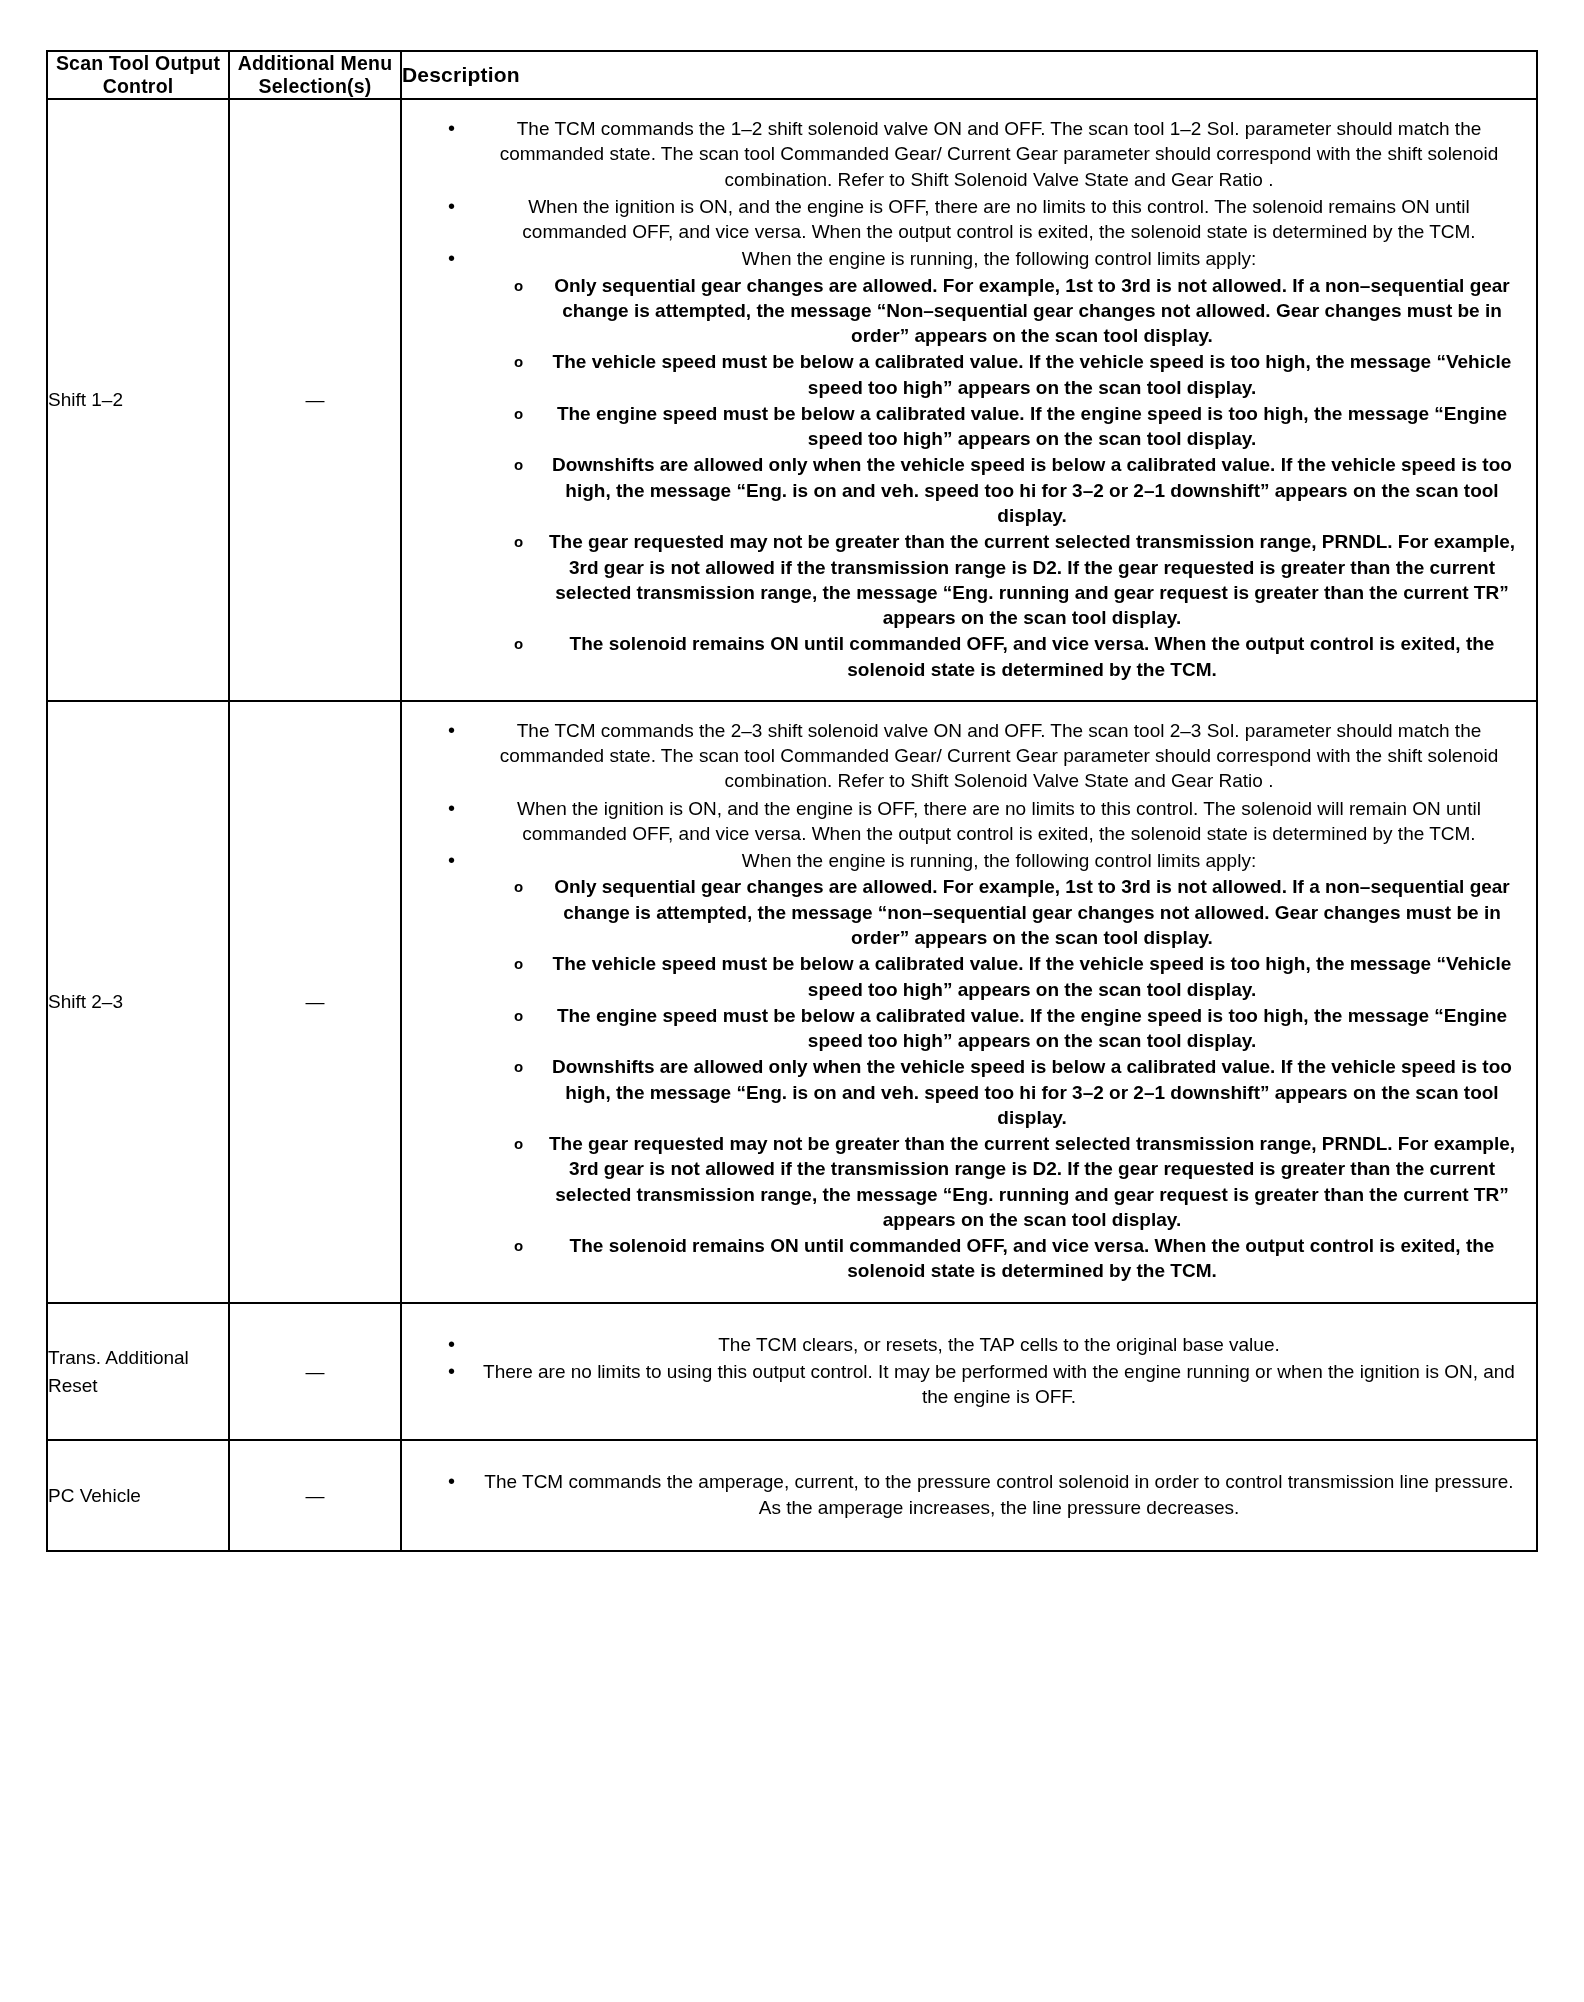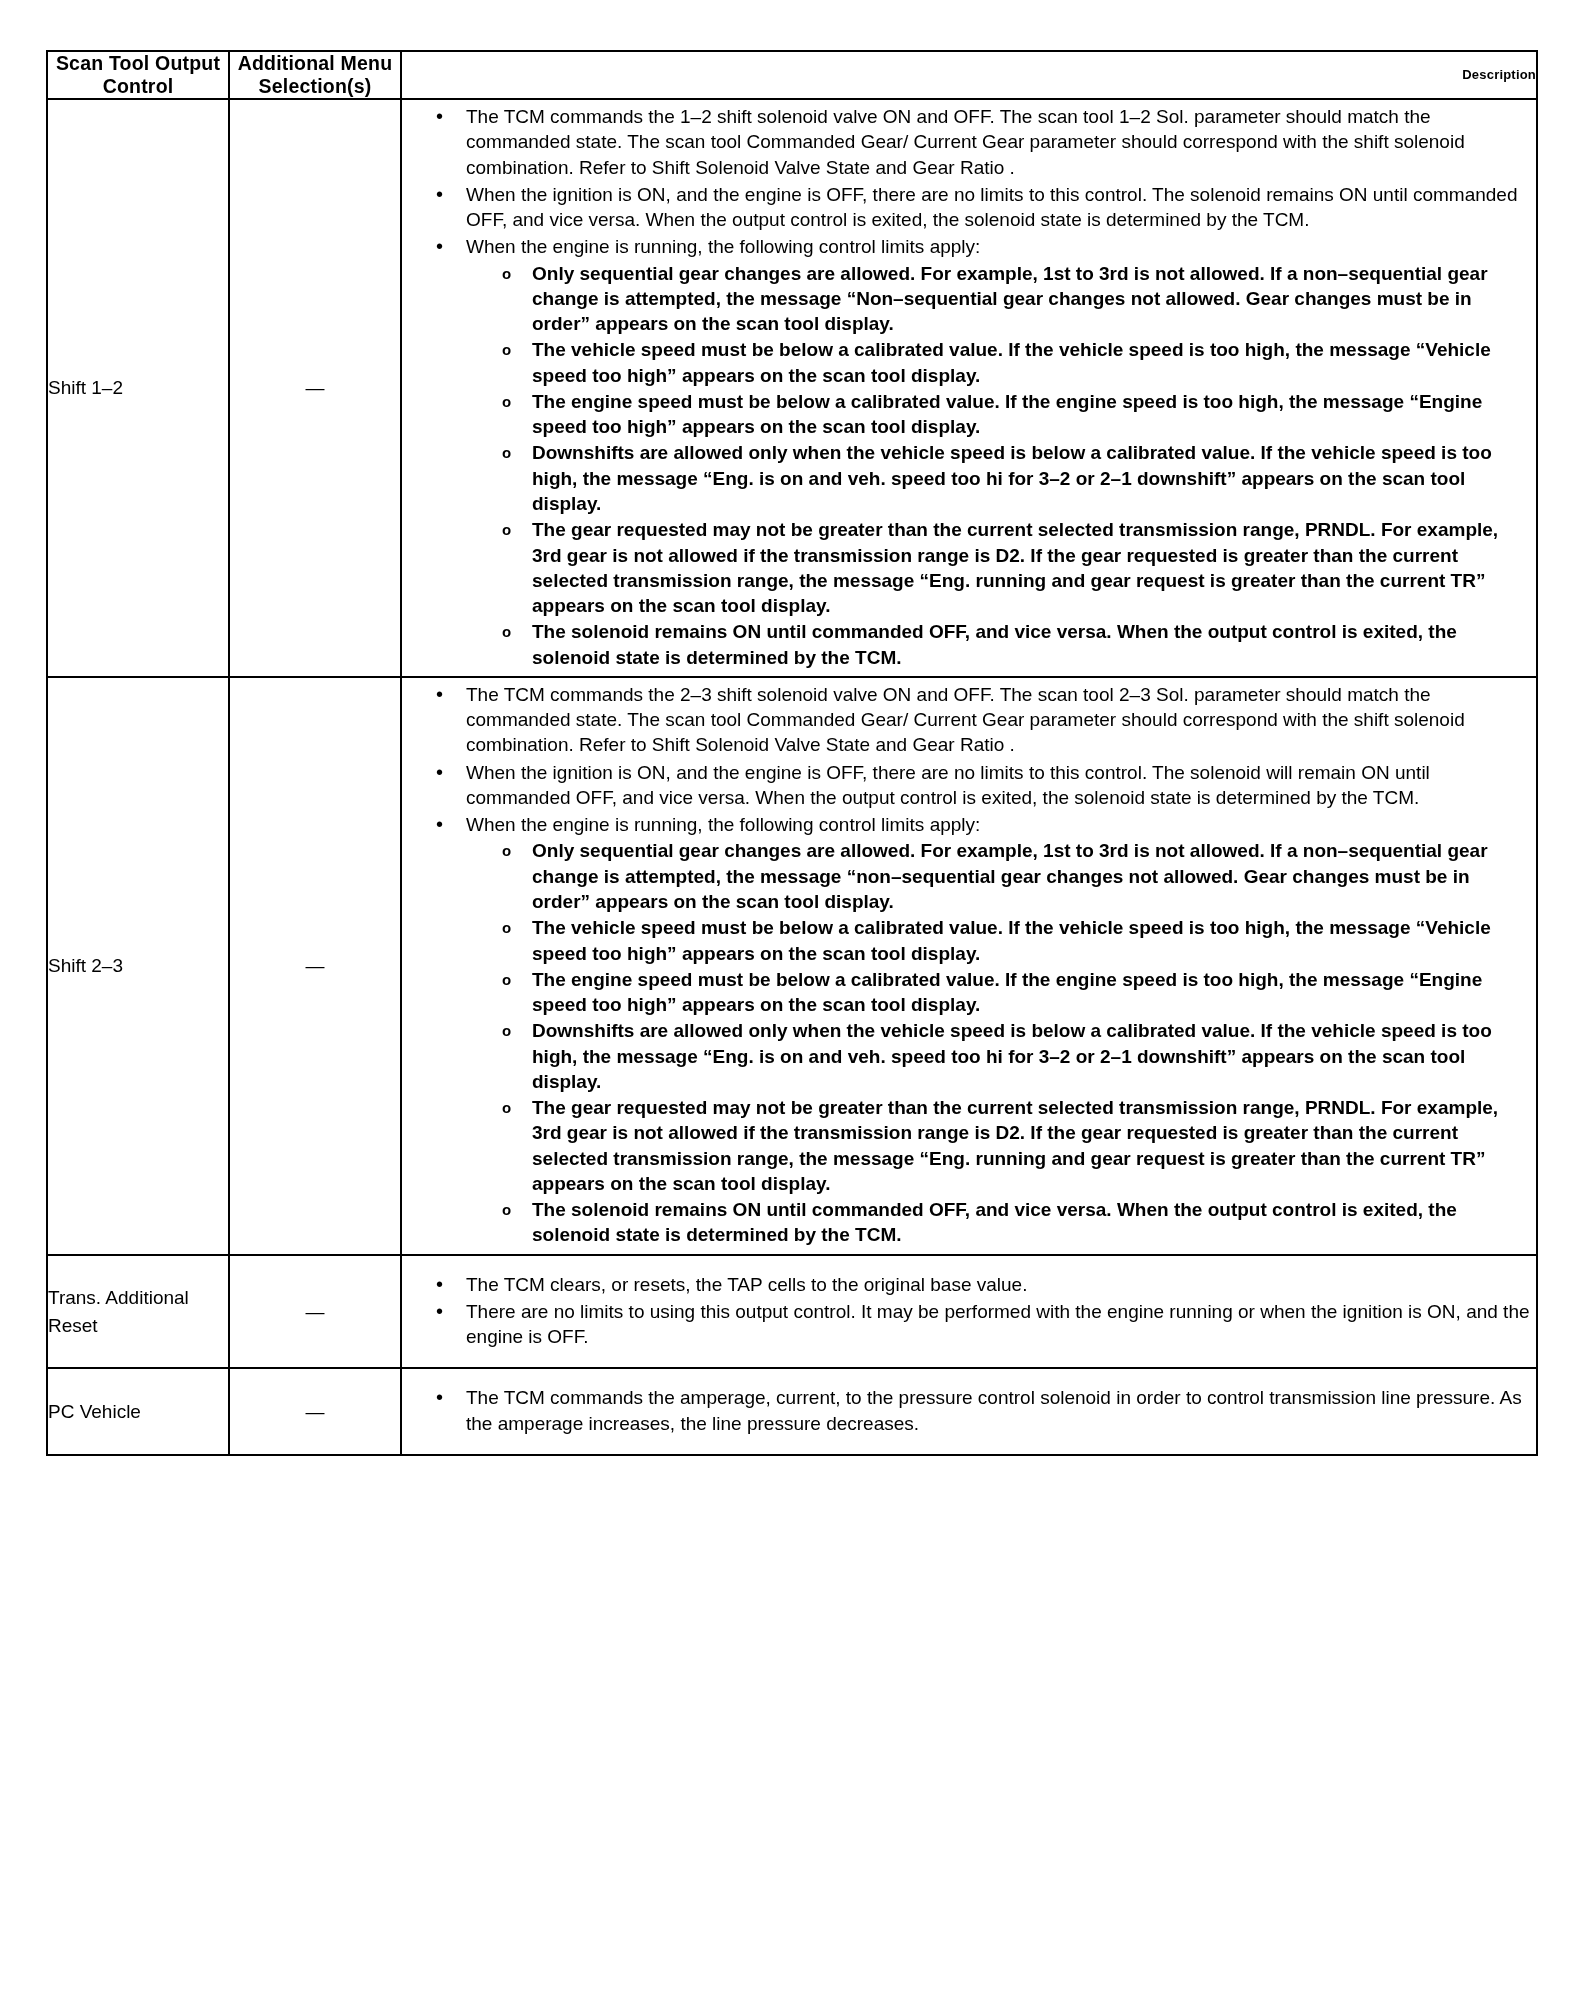--- a/index.html
+++ b/index.html
@@ -40,22 +40,22 @@
   thead th {
     font-weight: bold;
     font-size: 19.5px;
     line-height: 1.18;
     text-align: center;
     padding: 10px 4px 12px 4px;
     letter-spacing: 0.2px;
   }
   .hdr-desc {
     font-weight: bold;
-    font-size: 13px;
-    text-align: right;
+    font-size: 21px;
+    text-align: left;
     vertical-align: bottom;
     padding-bottom: 12px;
   }
   td.label {
     text-align: left;
     font-size: 19px;
     line-height: 1.45;
     padding: 6px 4px;
   }
   td.dash {
@@ -65,21 +65,22 @@
   }
   td.desc {
     padding: 14px 22px 16px 16px;
     font-size: 19px;
     line-height: 1.33;
     vertical-align: top;
   }
   ul.lv1 {
     list-style: none;
     margin: 0;
-    padding: 4px;
+    padding: 16px;
+    text-align: center;
   }
   ul.lv1 > li {
     position: relative;
     padding-left: 60px;
     margin-bottom: 2px;
   }
   ul.lv1 > li::before {
     content: "\2022";
     position: absolute;
     left: 30px;

